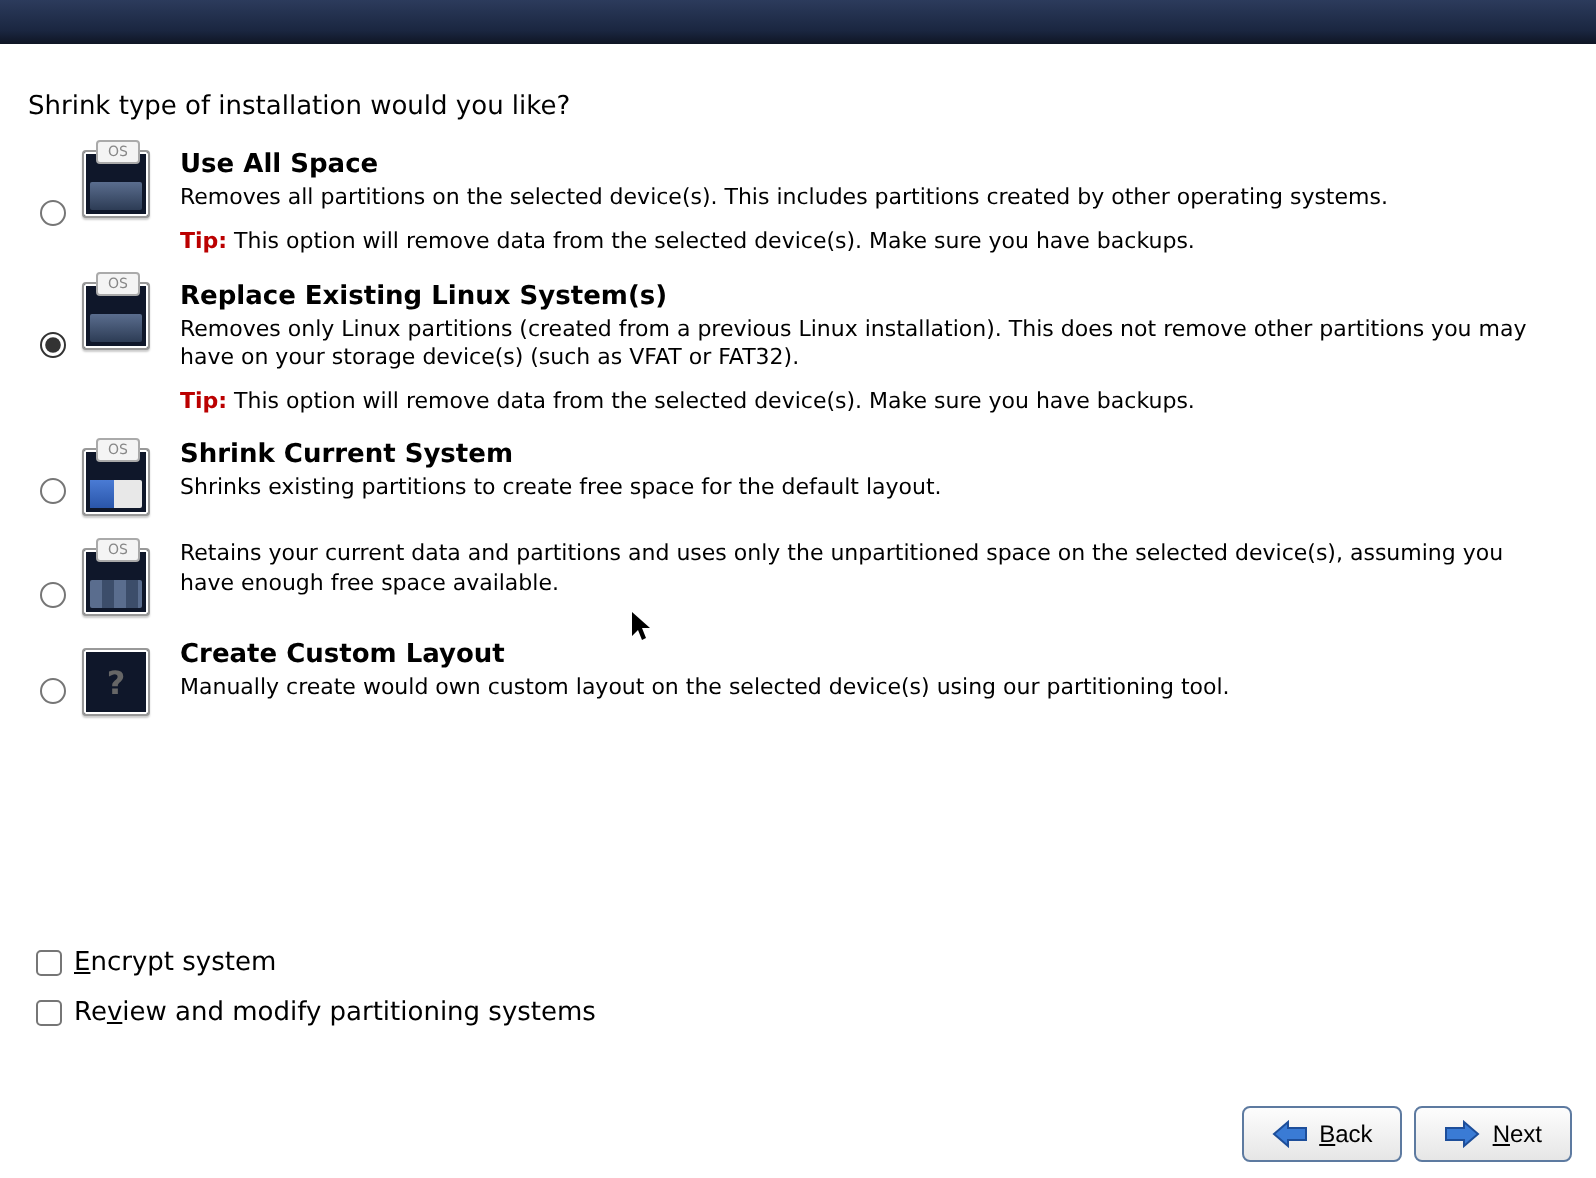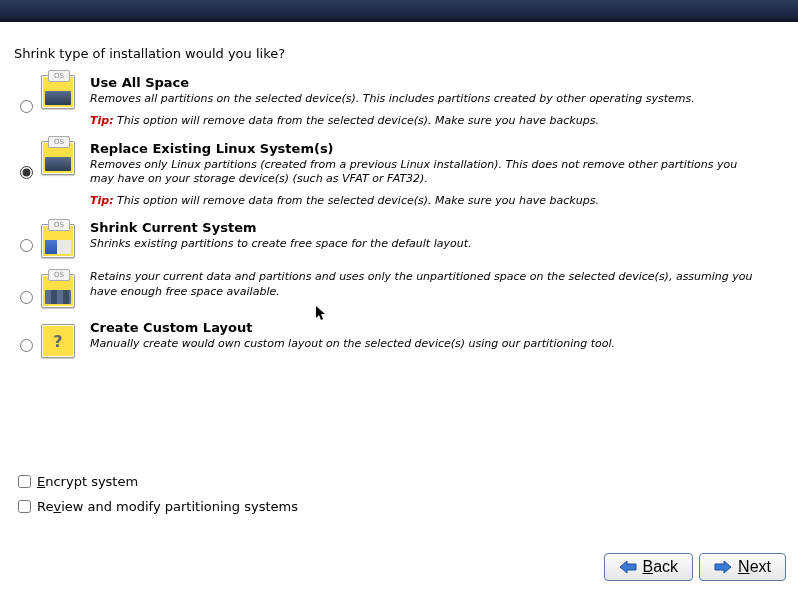--- a/index.html
+++ b/index.html
@@ -54,21 +54,20 @@
   }
   .opt-title {
     font-weight: bold;
     font-size: 13px;
     margin-bottom: 2px;
   }
   .opt-desc {
     font-size: 11px;
     line-height: 1.3;
     margin-bottom: 8px;
-    font-style: italic;
   }
   .opt-desc:last-child { margin-bottom: 0; }
   .tip-label {
     color: #bb0000;
     font-weight: bold;
   }
   .checkboxes {
     position: absolute;
     left: 14px;
     top: 472px;
@@ -87,34 +86,34 @@
     bottom: 8px;
     display: flex;
     gap: 6px;
   }
   .btn {
     display: inline-flex;
     align-items: center;
     gap: 6px;
     padding: 4px 14px;
     height: 28px;
-    font-size: 16px;
+    font-size: 12px;
     border: 1px solid #5d7aa0;
     border-radius: 4px;
     background: linear-gradient(180deg, #fdfdfd 0%, #e6e6e6 100%);
     cursor: pointer;
   }
   .arrow-icon { display: inline-flex; }
   
   .disk-icon {
     width: 34px;
     height: 34px;
     border: 1px solid #999;
     border-radius: 2px;
-    background: #fde047;
+    background: #0f172a;
     position: relative;
     box-shadow: inset 0 0 0 1px #fff, 0 1px 1px rgba(0,0,0,.2);
   }
   .disk-icon .badge {
     position: absolute;
     top: -6px;
     left: 6px;
     width: 22px;
     height: 12px;
     background: #f4f4f4;

